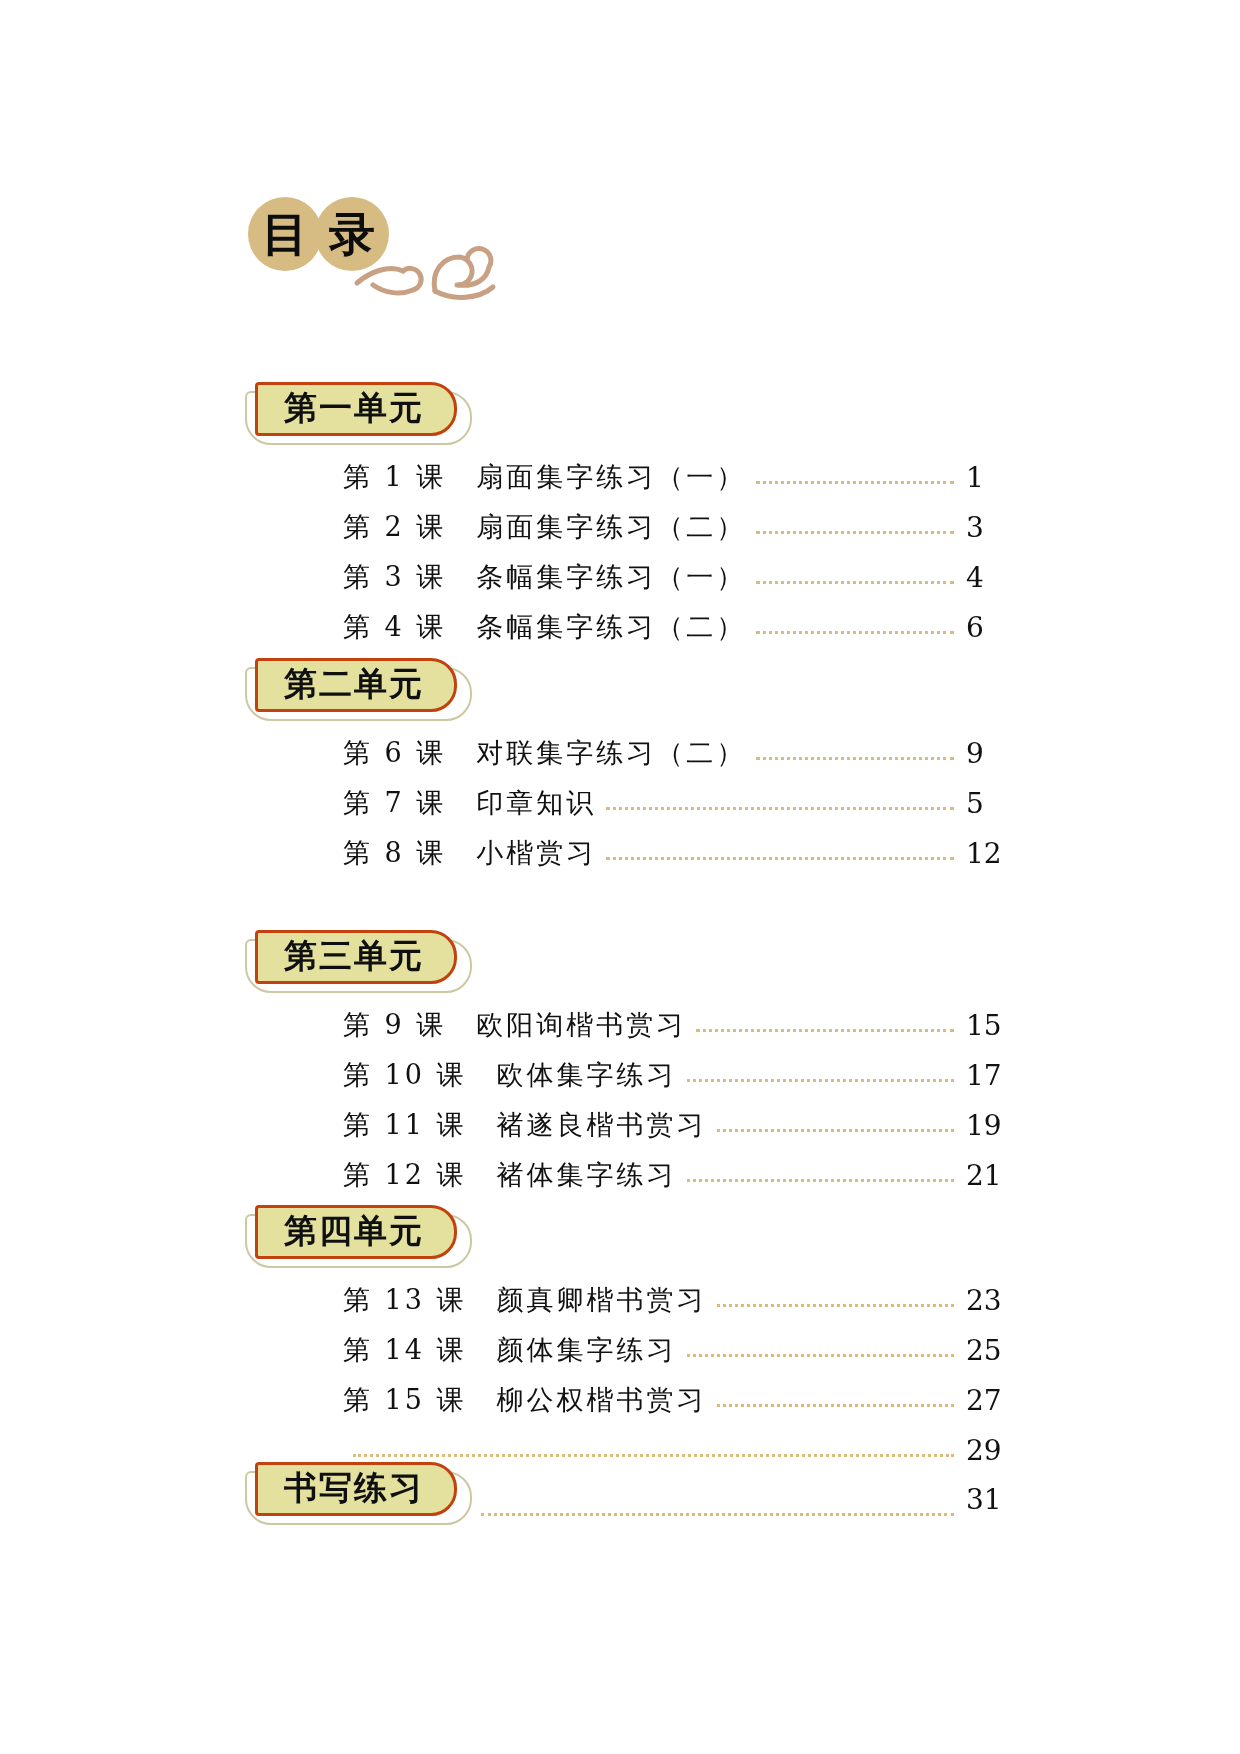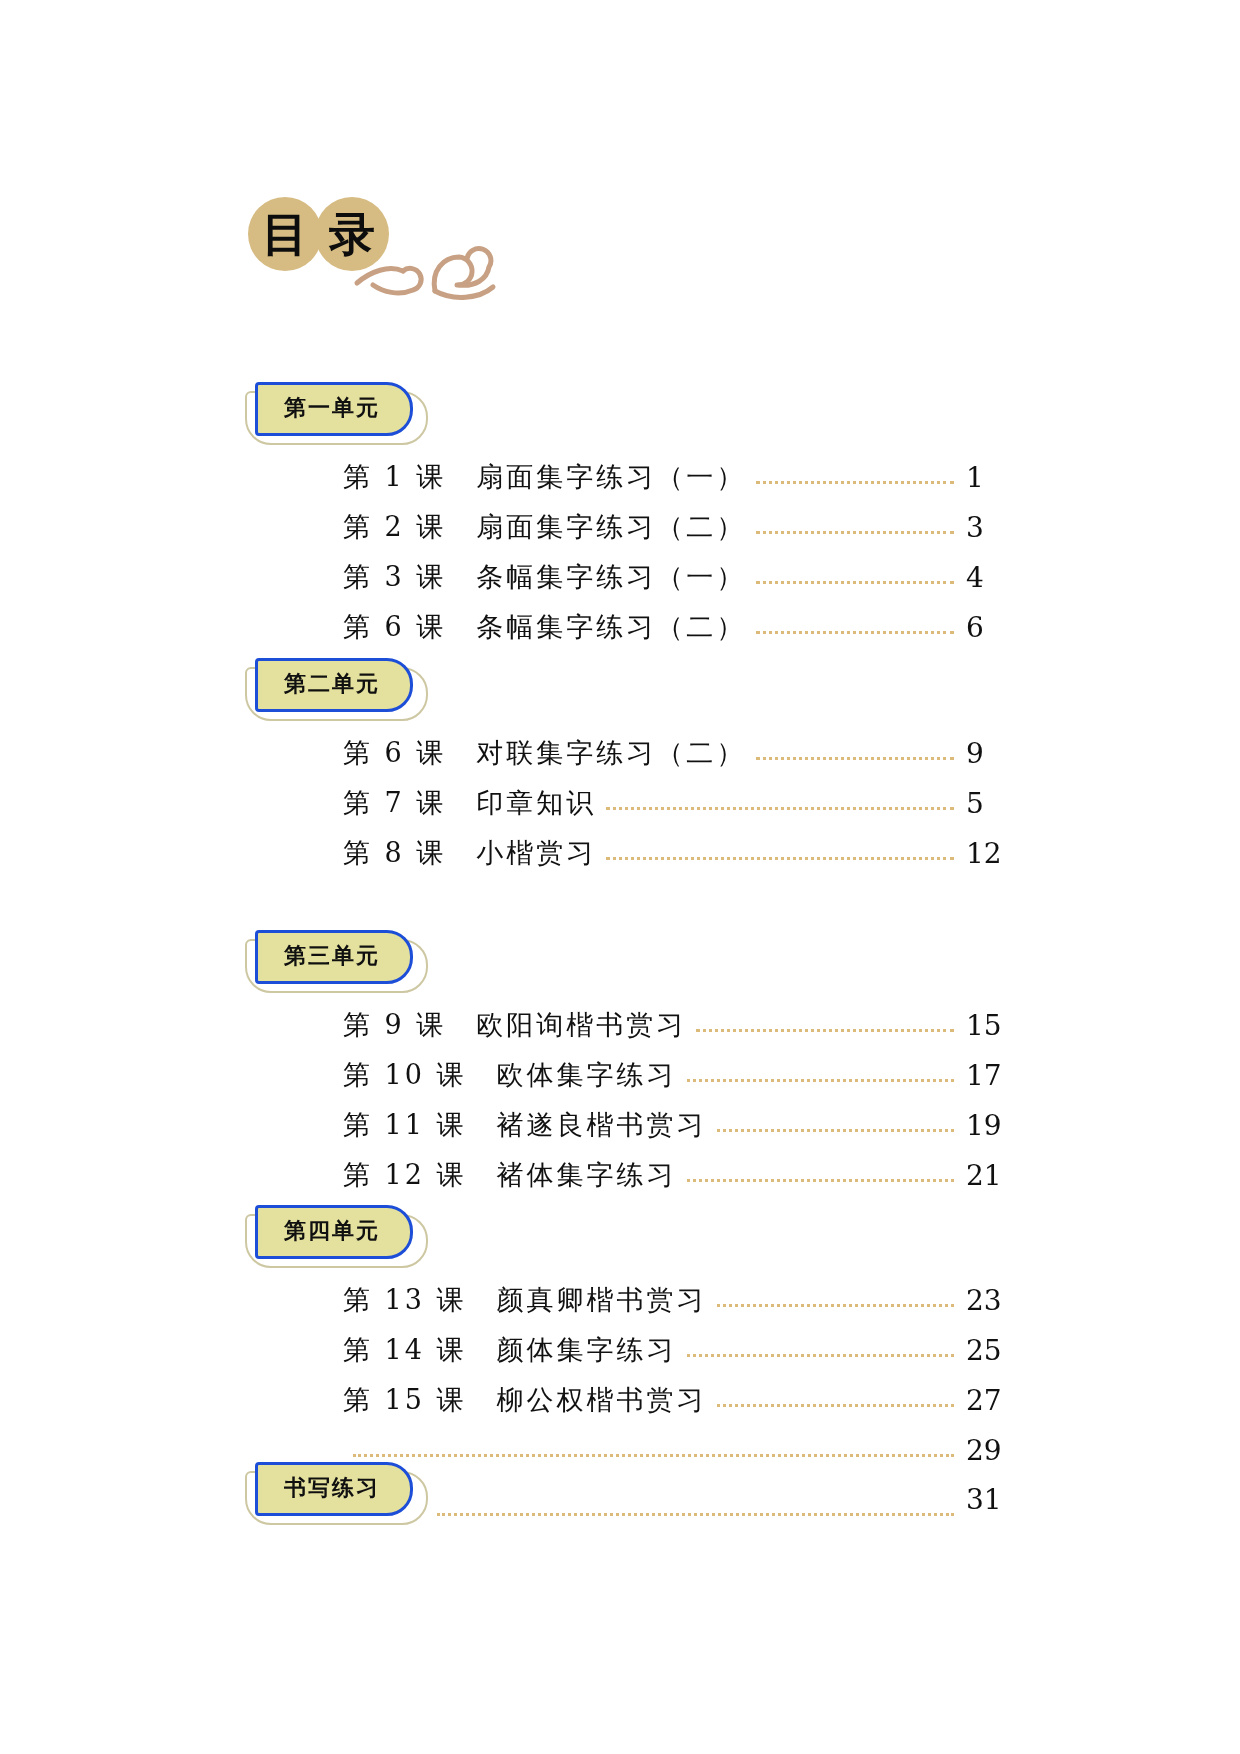--- a/index.html
+++ b/index.html
@@ -31,26 +31,26 @@
   .section { position:absolute; left:255px; width:757px; }
   .pill-wrap { position:relative; width:fit-content; }
   .pill-outline {
     position:absolute; left:-10px; top:9px; right:-15px; bottom:-9px;
     border:2.5px solid #cdc7a2;
     border-radius:6px 26px 26px 26px;
   }
   .pill {
     position:relative;
     background:#e4e19e;
-    border:3px solid #1d4ed8;
+    border:3px solid #c2410c;
     border-radius:4px 26px 26px 4px;
     padding:3px 30px 5px 26px;
     width:fit-content;
     font-family:"DejaVu Sans","Liberation Sans",sans-serif;
-    font-weight:bold; font-size:22px; line-height:40px; color:#101010;
+    font-weight:bold; font-size:33px; line-height:40px; color:#101010;
     letter-spacing:2px;
   }
   .rows { margin-top:16px; padding-left:88px; }
   .row { display:flex; align-items:center; height:50px; }
   .row-label { font-size:27px; letter-spacing:3px; white-space:nowrap; }
   .leader { flex:1; height:0; border-bottom:3.5px dotted #dcba79; margin:10px 6px 0 10px; }
   .page-num { min-width:46px; padding-left:6px; font-size:28px; text-align:left; }
 
   
   .footer-row { position:absolute; left:255px; top:1462px; width:757px; display:flex; align-items:flex-end; }
@@ -98,21 +98,21 @@
         <span class="row-label">第 2 课　扇面集字练习（二）</span>
         <span class="leader"></span>
         <span class="page-num">3</span>
       </div>
       <div class="row">
         <span class="row-label">第 3 课　条幅集字练习（一）</span>
         <span class="leader"></span>
         <span class="page-num">4</span>
       </div>
       <div class="row">
-        <span class="row-label">第 6 课　条幅集字练习（二）</span>
+        <span class="row-label">第 4 课　条幅集字练习（二）</span>
         <span class="leader"></span>
         <span class="page-num">6</span>
       </div>
     </div>
   </div>
 
   <div class="section" style="top:658px">
     <div class="pill-wrap">
       <div class="pill-outline"></div>
       <div class="pill">第二单元</div>

